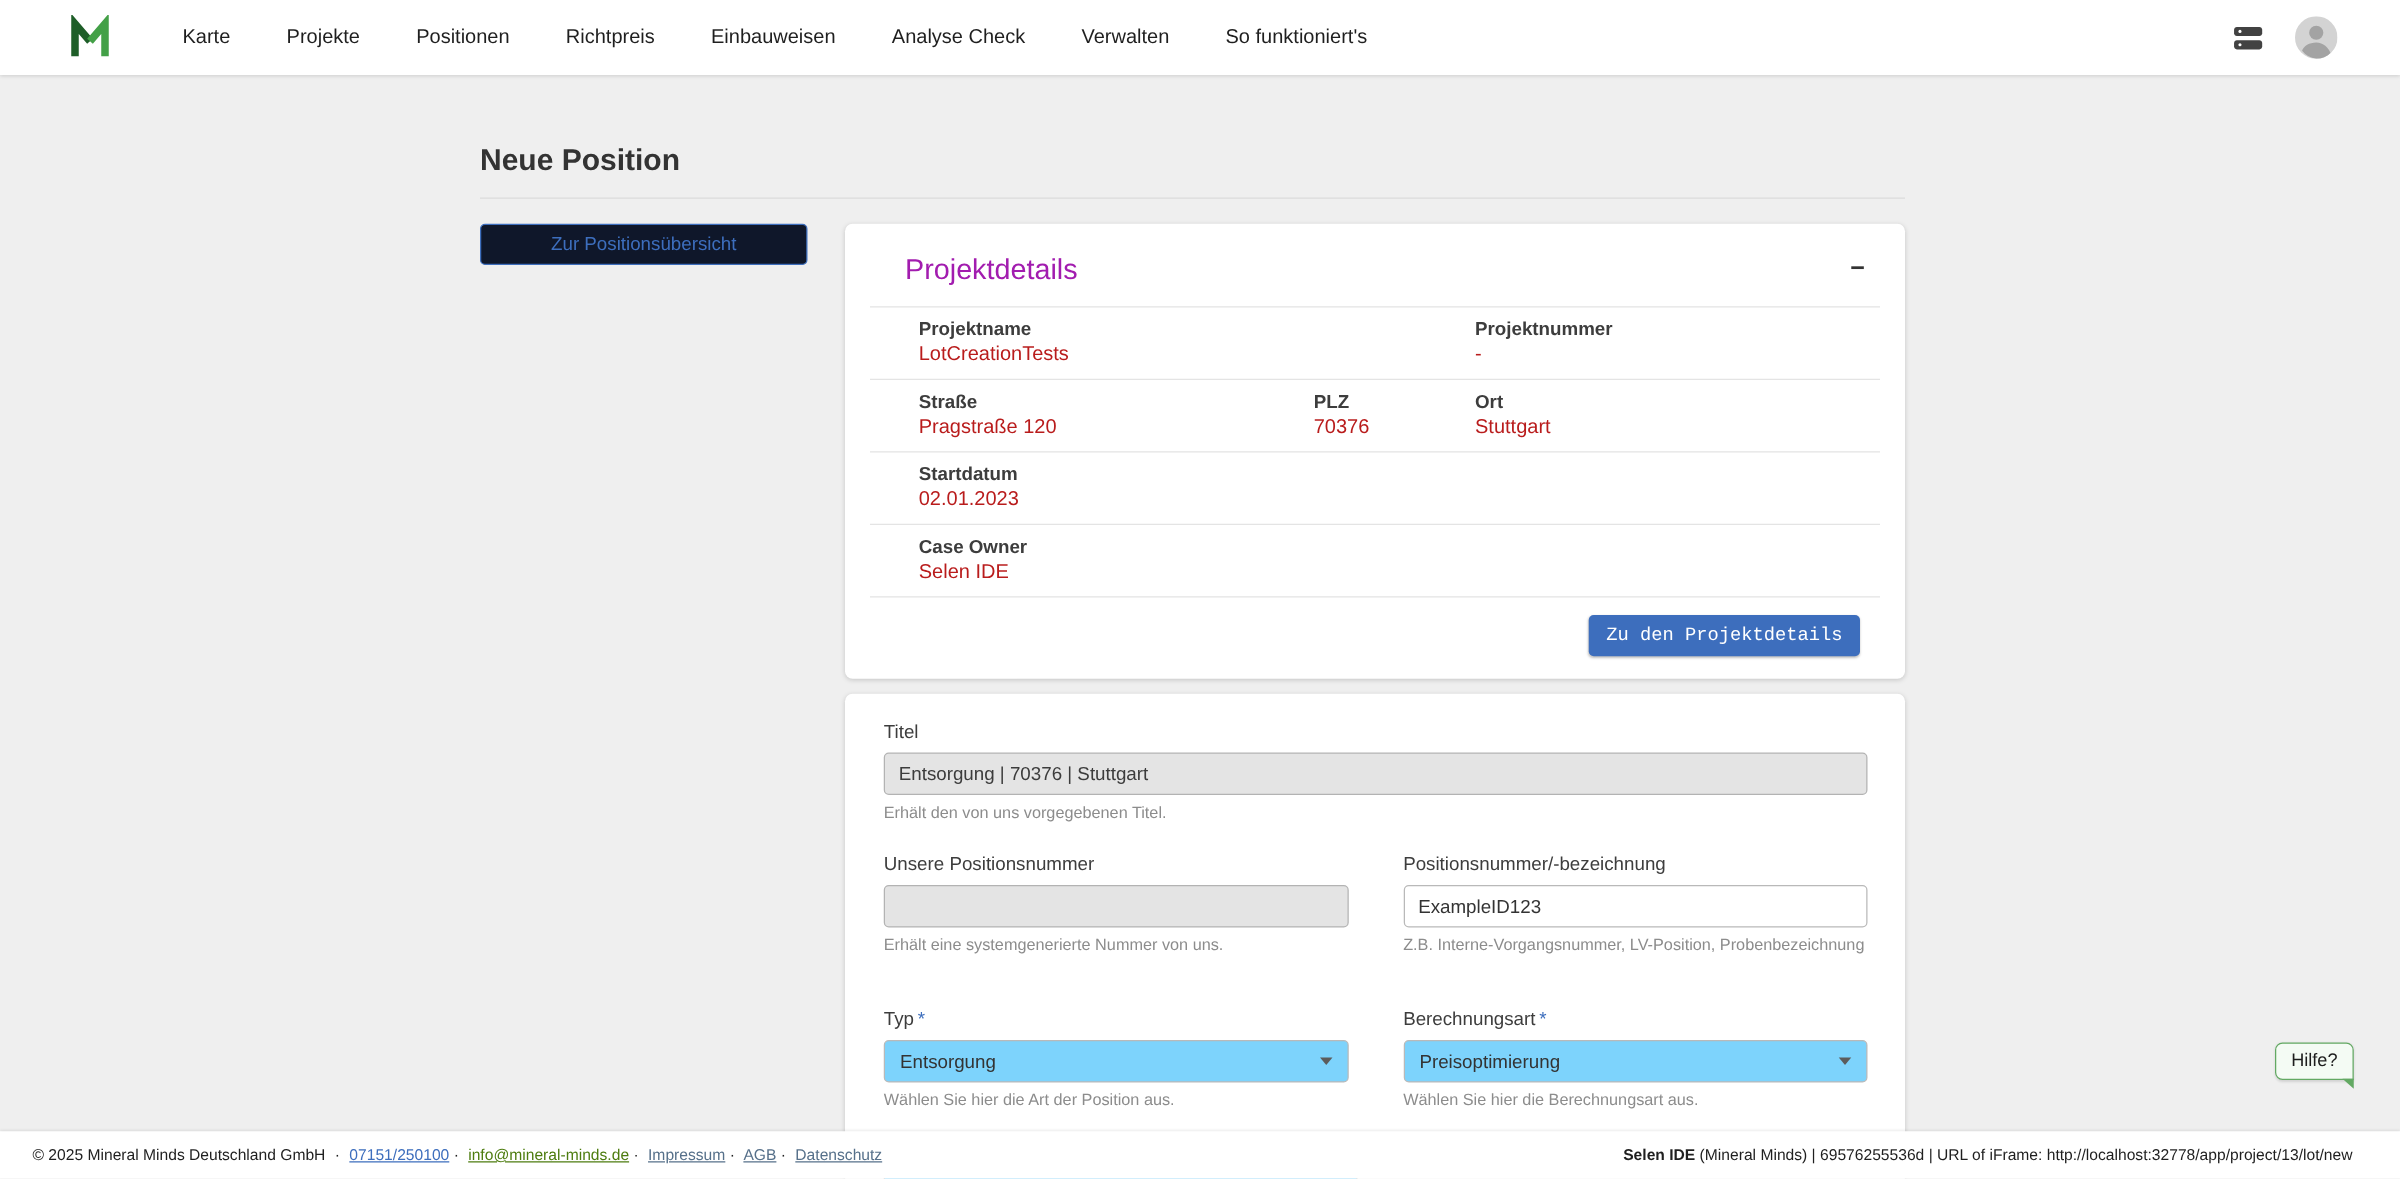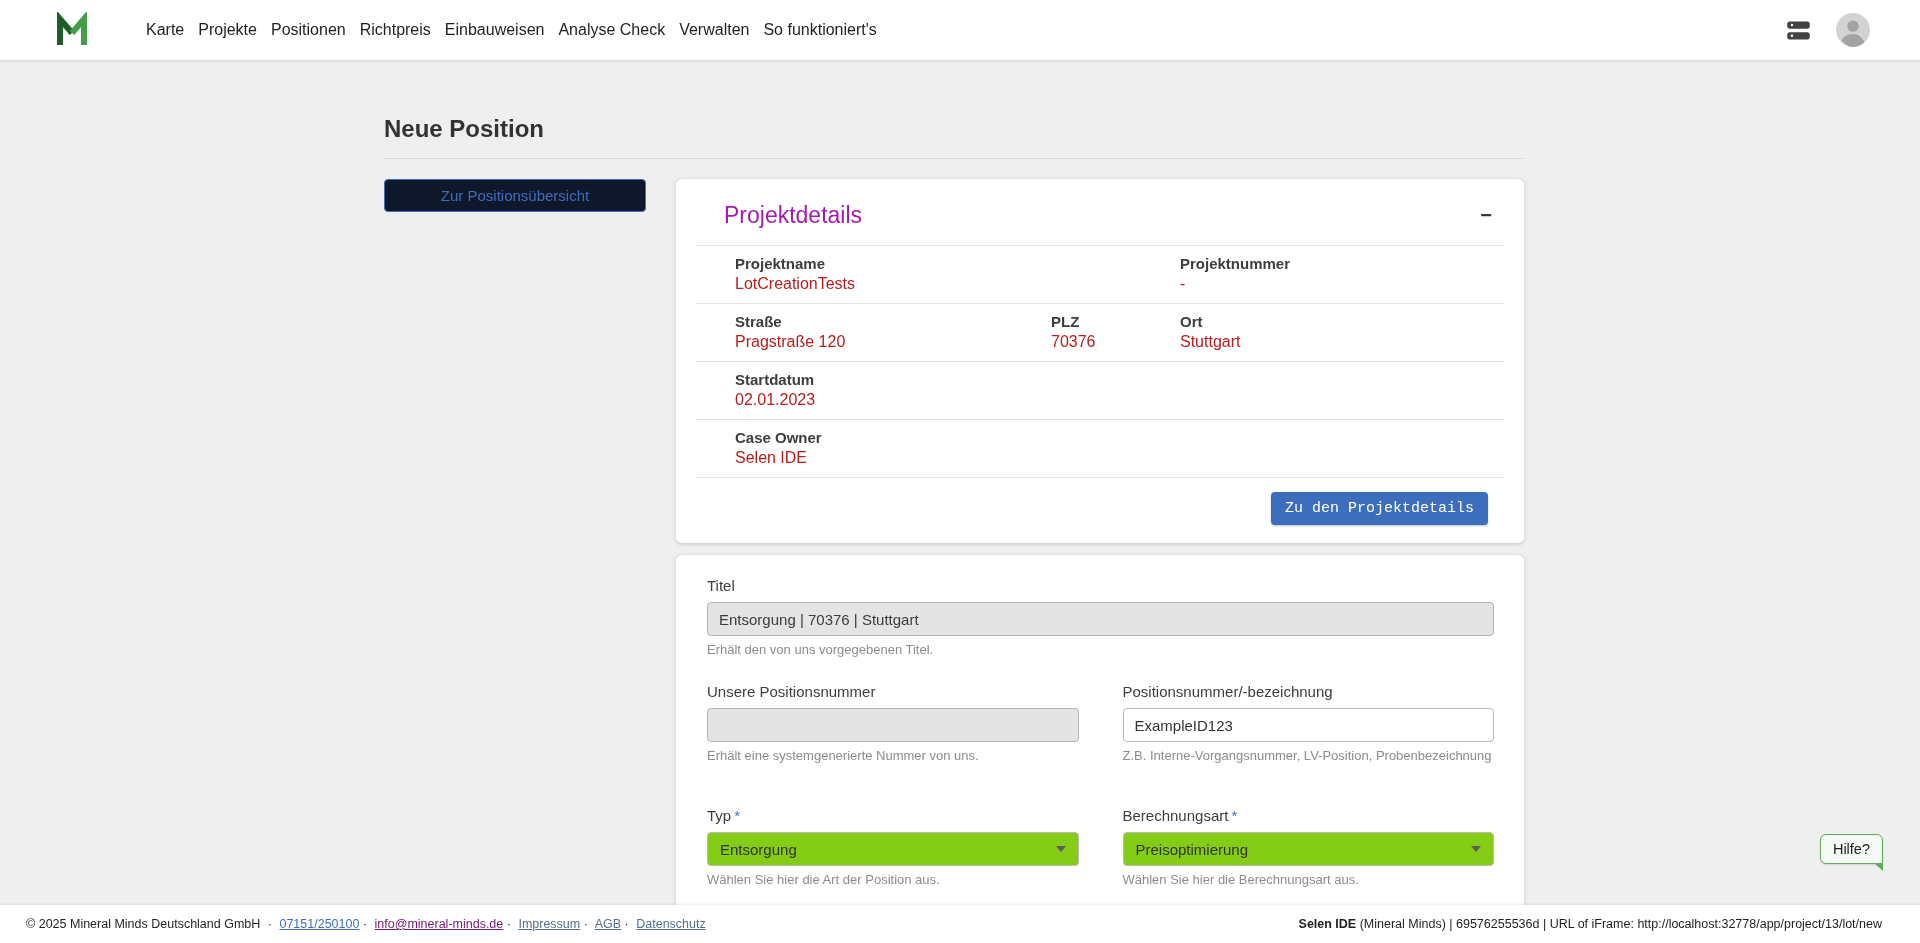--- a/index.html
+++ b/index.html
@@ -4,21 +4,21 @@
 <style>
   * { box-sizing: border-box; margin: 0; padding: 0; }
   html,body { width:1920px; height:943px; overflow:hidden; }
   body { font-family: "Liberation Sans", sans-serif; background:#efefef; color:#333; }
   .screen { position:relative; width:1920px; height:943px; overflow:hidden; }
 
   
   .navbar { position:relative; z-index:5; height:60px; background:#fff; display:flex; align-items:center;
             padding:0 50px 0 52px; box-shadow:0 1px 3px rgba(0,0,0,.14); }
   .logo { display:flex; align-items:center; margin-right:54px; cursor:pointer; }
-  .nav-links { display:flex; align-items:center; gap:14px;justify-content:flex-end; }
+  .nav-links { display:flex; align-items:center; gap:45px;justify-content:flex-end; }
   .nav-link { font-size:16px; color:#1f1f1f; text-decoration:none; white-space:nowrap; cursor:pointer; }
   .nav-right { margin-left:auto; display:flex; align-items:center; gap:24px; }
   .icon-btn { background:none; border:none; cursor:pointer; display:flex; align-items:center; }
 
   
   .main { padding:55px 0 0 384px; }
   .content { width:1140px; }
   .page-title { font-size:24px; font-weight:700; color:#333; }
   .title-divider { border:none; border-top:1px solid #dcdcdc; margin-top:15px; }
 
@@ -50,42 +50,42 @@
 
   
   .form-card { margin-top:12px; padding:22px 30px 60px 31px; }
   .field-label { font-size:15px; color:#3d3d3d; margin-bottom:8px; display:block; }
   .req { color:#3d6ebd; margin-left:3px; }
   .text-input { width:100%; height:34px; border:1px solid #b9b9b9; border-radius:4px; padding:0 11px;
                 font-size:15px; font-family:inherit; color:#333; background:#fff; }
   .text-input:disabled { background:#e4e4e4; border-color:#b3b3b3; color:#3c3c3c; }
   .helper { font-size:13px; color:#8c8c8c; margin-top:6px; }
   .form-grid { display:grid; grid-template-columns:1fr 1fr; column-gap:30px; row-gap:26px; margin-top:26px;gap:44px; }
-  .select-box { width:100%; height:34px; border:1px solid #b9b9b9; border-radius:4px; background:#84cc16;
+  .select-box { width:100%; height:34px; border:1px solid #b9b9b9; border-radius:4px; background:#7dd3fc;
                 display:flex; align-items:center; justify-content:space-between; padding:0 12px;
                 font-size:15px; color:#333; cursor:pointer; }
   .caret { width:0; height:0; border-left:5px solid transparent; border-right:5px solid transparent;
            border-top:6px solid #5c5c5c; }
   .half { width:calc(50% - 15px); margin-top:26px; }
 
   
   .help-bubble { position:absolute; right:37px; bottom:79px; background:#f4fbf4; border:1px solid #63a963;
                  border-radius:6px 6px 0 6px; padding:6px 12px; font-size:14.5px; color:#1d1d1d;
                  cursor:pointer; box-shadow:0 1px 2px rgba(0,0,0,.12); }
   .help-bubble::after { content:""; position:absolute; right:-1px; bottom:-8px; width:0; height:0;
                  border-top:8px solid #63a963; border-left:9px solid transparent; }
 
   
   .footer { position:absolute; left:0; right:0; bottom:0; height:38px; background:#fff; z-index:10;
             display:flex; align-items:center; justify-content:space-between; padding:0 38px 0 26px;
             font-size:12.5px; color:#1f1f1f; box-shadow:0 -1px 2px rgba(0,0,0,.08); }
   .footer-left span { margin-right:4px; }
   .footer a { cursor:pointer; text-decoration:underline; }
   .link-phone { color:#3d6ebd; }
-  .link-email { color:#701a75;text-align:center; }
+  .link-email { color:#4d7c0f;text-align:center; }
   .link-gray { color:#56708a; }
   .footer-right { white-space:nowrap; }
 </style>
 </head>
 <body>
 
 <div class="screen">
 
   <header class="navbar">
     <div class="logo">

